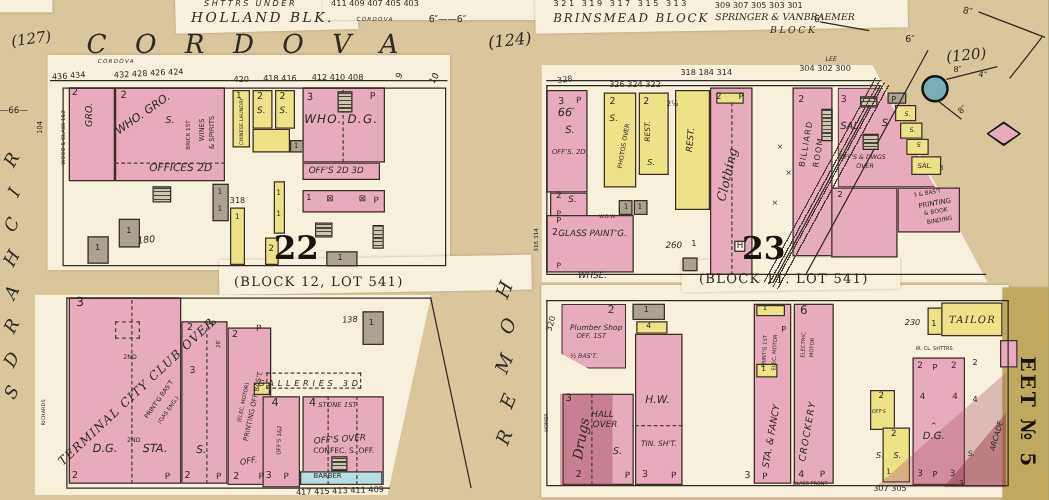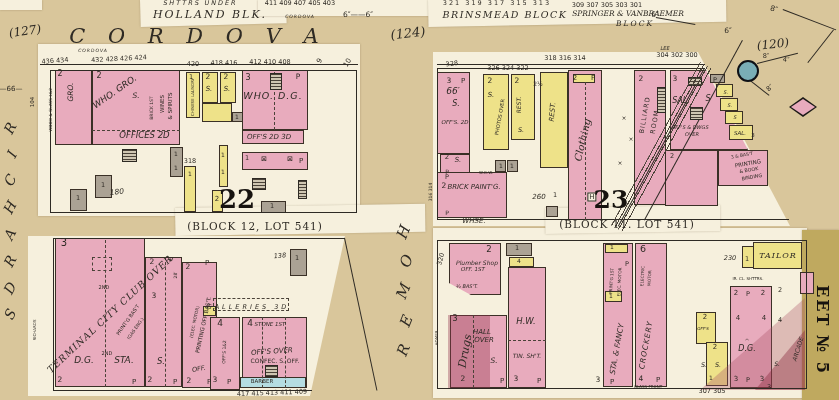--- a/index.html
+++ b/index.html
@@ -166,22 +166,22 @@
       <div class="t z6" style="left: 497px; top: 3px; font-size: 6.5px; --r: 0deg; letter-spacing: 2px; text-align: right;">321  319  317  315  313</div>
       <div class="t z6 it se" style="left: 505px; top: 15px; font-size: 9.5px; --r: 0deg; letter-spacing: 1.5px;">BRINSMEAD BLOCK</div>
       <div class="t z6" style="left: 607px; top: 5px; font-size: 6.5px; --r: 0deg;">309 307 305 303 301</div>
       <div class="t z6 it se" style="left: 628px; top: 14px; font-size: 7.5px; --r: 0deg;">SPRINGER &amp; VANBRAEMER</div>
       <div class="t z6" style="left: 655px; top: 15px; font-size: 7.5px; --r: 0deg;">6″</div>
       <div class="t z6 it se" style="left: 635px; top: 24px; font-size: 7.5px; --r: 0deg; letter-spacing: 2px;">BLOCK</div>
       <div class="t z6" style="left: 774px; top: 9px; font-size: 7.5px; --r: 15deg;">8″</div>
       <div class="t z6" style="left: 728px; top: 31px; font-size: 7.5px; --r: 0deg;">6″</div>
       <div class="t z6 it se" style="left: 773px; top: 44px; font-size: 12px; --r: -6deg;">(120)</div>
       <div class="t z6 it" style="left: 665px; top: 48px; font-size: 5px; --r: 0deg;">LEE</div>
-      <div class="t z6" style="left: 677px; top: 55px; font-size: 6.5px; --r: 0deg;">304 302 300</div>
-      <div class="t z6" style="left: 565px; top: 58px; font-size: 6.5px; --r: 0deg;">318  316 314</div>
+      <div class="t z6" style="left: 660px; top: 55px; font-size: 6.5px; --r: 0deg;">304 302 300</div>
+      <div class="t z6" style="left: 565px; top: 58px; font-size: 6.5px; --r: 0deg;">318  184 314</div>
       <div class="t z6" style="left: 508px; top: 68px; font-size: 6.5px; --r: 0deg;">326 324 322</div>
       <div class="t z6" style="left: 452px; top: 64px; font-size: 6.5px; --r: -8deg;">328</div>
       <div class="t z6 it" style="left: 453px; top: 91px; font-size: 9px; --r: 0deg;">66′</div>
       <div class="t z6" style="left: 11px; top: 89px; font-size: 7px; --r: 0deg;">—66—</div>
       <div class="t z6" style="left: 33px; top: 102px; font-size: 5.5px; --r: -90deg;">104</div>
       <div class="t z6" style="left: 55px; top: 61px; font-size: 6.5px; --r: -4deg;">436 434</div>
       <div class="t z6" style="left: 119px; top: 59px; font-size: 6.5px; --r: -3deg;">432 428 426 424</div>
       <div class="t z6" style="left: 193px; top: 64px; font-size: 6.5px; --r: 0deg;">420</div>
       <div class="t z6" style="left: 224px; top: 63px; font-size: 6.5px; --r: 0deg;">418 416</div>
       <div class="t z6" style="left: 270px; top: 62px; font-size: 6.5px; --r: 0deg;">412 410 408</div>
@@ -317,21 +317,21 @@
       <div class="t z6" style="left: 752px; top: 178px; font-size: 4.8px; --r: -10deg;">BINDING</div>
       <div class="t z6" style="left: 672px; top: 156px; font-size: 6.5px; --r: 0deg;">2</div>
       <div class="t z6 bx" style="left: 592px; top: 197px; font-size: 7px; --r: 0deg;">H</div>
       <div class="t z6 se bo" style="left: 611px; top: 199px; font-size: 25px; --r: 0deg;">23</div>
       <div class="t z6 se" style="left: 627px; top: 224px; font-size: 10.5px; --r: 0deg; letter-spacing: 1px;">(BLOCK 11. LOT 541)</div>
       <div class="t z6" style="left: 624px; top: 118px; font-size: 6px; --r: 0deg;">×</div>
       <div class="t z6" style="left: 631px; top: 139px; font-size: 6px; --r: 0deg;">×</div>
       <div class="t z6" style="left: 620px; top: 163px; font-size: 6px; --r: 0deg;">×</div>
       <div class="t z6" style="left: 486px; top: 173px; font-size: 4px; --r: 0deg;">W.O.W.</div>
       <div class="t z6" style="left: 444px; top: 186px; font-size: 7.5px; --r: 0deg;">2</div>
-      <div class="t z6 it" style="left: 474px; top: 187px; font-size: 7px; --r: 0deg;">BRICK PAINT'G.</div>
+      <div class="t z6 it" style="left: 474px; top: 187px; font-size: 7px; --r: 0deg;">GLASS PAINT'G.</div>
       <div class="t z6 it" style="left: 474px; top: 221px; font-size: 7px; --r: 0deg;">WHSE.</div>
       <div class="t z6" style="left: 447px; top: 172px; font-size: 6px; --r: 0deg;">P</div>
       <div class="t z6" style="left: 447px; top: 213px; font-size: 6px; --r: 0deg;">P</div>
       <div class="t z6" style="left: 501px; top: 166px; font-size: 6px; --r: 0deg;">1</div>
       <div class="t z6" style="left: 512px; top: 166px; font-size: 6px; --r: 0deg;">1</div>
       <div class="t z6" style="left: 441px; top: 259px; font-size: 6.5px; --r: -75deg;">320</div>
       <div class="t z6" style="left: 489px; top: 249px; font-size: 8.5px; --r: 0deg;">2</div>
       <div class="t z6 it" style="left: 477px; top: 263px; font-size: 6px; --r: 0deg;">Plumber Shop</div>
       <div class="t z6 it" style="left: 473px; top: 270px; font-size: 5.5px; --r: 0deg;">OFF. 1ST</div>
       <div class="t z6 it" style="left: 467px; top: 286px; font-size: 5px; --r: 0deg;">½ BAS'T.</div>

